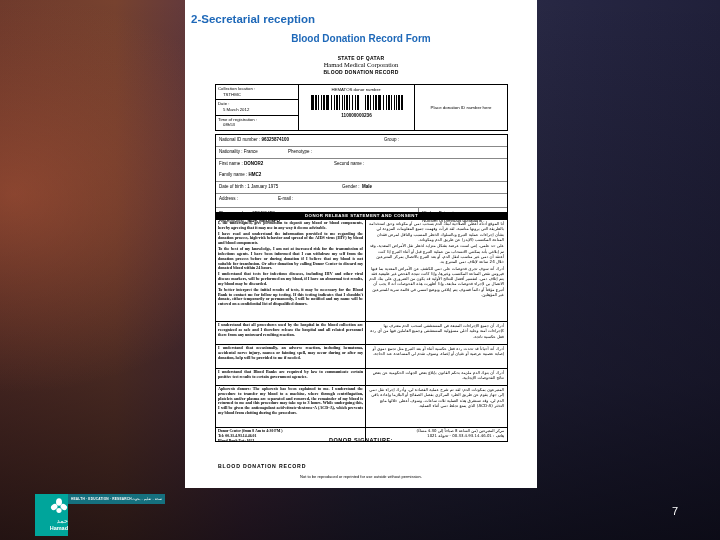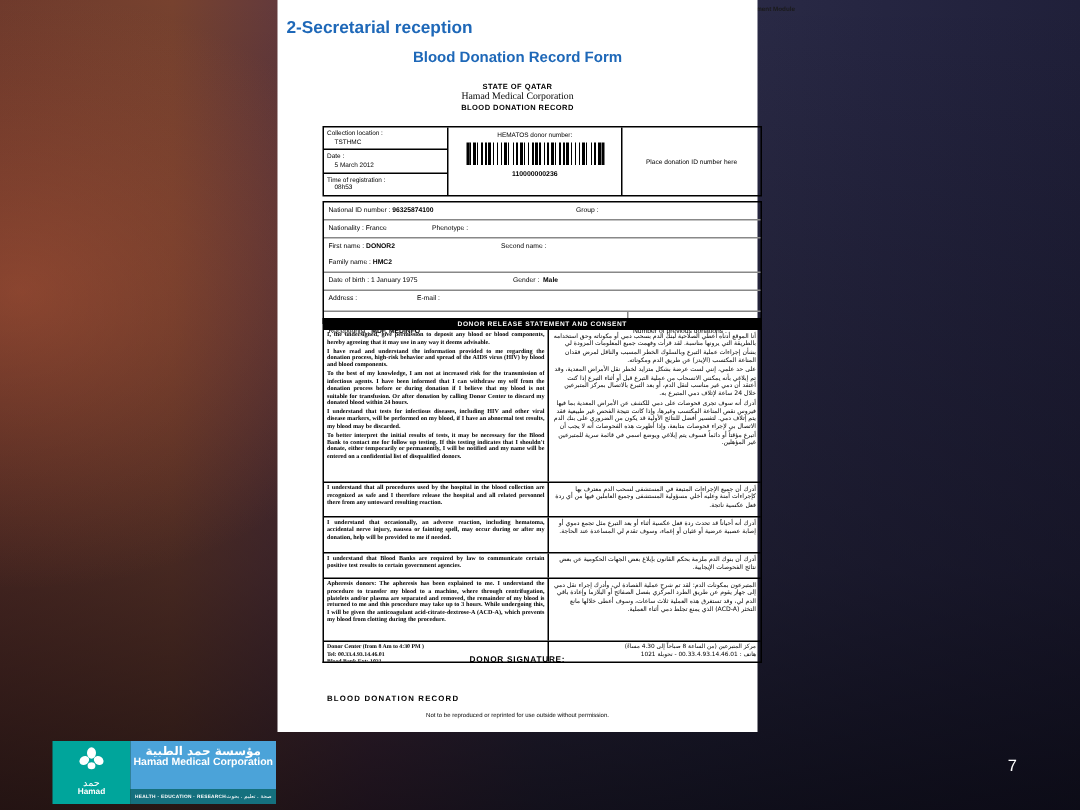--- a/index.html
+++ b/index.html
@@ -5,21 +5,21 @@
   html,body{margin:0;padding:0;background:#000;}
   .slide{
     position:relative;width:720px;height:540px;overflow:hidden;
     font-family:"Liberation Sans",sans-serif;
     background:
       radial-gradient(ellipse 420px 320px at 2% 36%, rgba(201,96,60,0.45), rgba(201,96,60,0) 62%),
       linear-gradient(to bottom, rgba(10,8,16,0) 0%, rgba(10,8,16,0.45) 70%, rgba(4,3,8,0.7) 100%),
       linear-gradient(to right, #6e3a2c 0%, #77422f 16%, #533346 34%, #35304a 50%, #2b2b47 66%, #252541 82%, #20203a 100%);
   }
   .module-header{position:absolute;top:3px;right:190px;font-size:4.2px;font-weight:bold;color:#1a1a1a;}
-  .doc{position:absolute;left:185px;top:0;width:320px;height:488px;background:#ffffff;color:#000;}
+  .doc{position:absolute;left:185px;top:0;width:352px;height:488px;background:#ffffff;color:#000;}
   .slide-title{position:absolute;left:6px;top:13px;font-size:11.5px;font-weight:bold;color:#1e68b8;}
   .form-title{position:absolute;left:0;top:33px;width:100%;text-align:center;font-size:10px;font-weight:bold;color:#1e68b8;}
   .doc-header{position:absolute;left:0;top:55px;width:100%;text-align:center;line-height:1.25;}
   .doc-header .l1{font-size:5px;font-weight:bold;letter-spacing:0.3px;}
   .doc-header .l2{font-family:"Liberation Serif",serif;font-size:6.5px;}
   .doc-header .l3{font-size:5px;font-weight:bold;letter-spacing:0.3px;}
   .box1{position:absolute;left:30px;top:84px;width:293px;height:47px;border:1.5px solid #000;display:flex;box-sizing:border-box;}
   .box1 .c1{width:82px;border-right:1px solid #000;display:flex;flex-direction:column;}
   .box1 .c1 .cell{flex:1;border-bottom:1px solid #000;padding:1px 2px;font-size:4.3px;line-height:1.3;}
   .box1 .c1 .cell:last-child{border-bottom:none;}
@@ -52,21 +52,21 @@
   .h102{height:101px;} .h22{height:22px;} .h23{height:23px;} .h16{height:16px;} .h41{height:41px;} .h13{height:13px;}
   .tiny-lines{font-size:3.9px;line-height:1.25;}
   .signature{position:absolute;left:0;top:437px;width:100%;text-align:center;font-size:5.5px;font-weight:bold;letter-spacing:0.5px;}
   .footer-record{position:absolute;left:33px;top:463px;font-size:5.2px;font-weight:bold;letter-spacing:0.8px;}
   .disclaimer{position:absolute;left:0;top:474px;width:100%;text-align:center;font-size:4px;}
   .page-number{position:absolute;right:42px;top:505px;color:#fff;font-size:11px;}
   .logos{position:absolute;left:35px;top:494px;height:42px;display:flex;}
   .qchp{width:68px;background:#fff;display:flex;flex-direction:column;align-items:center;justify-content:flex-start;padding-top:2px;box-sizing:border-box;}
   .qchp-text{font-size:11px;font-weight:bold;color:#0d0d0d;letter-spacing:0.5px;line-height:1;}
   .qchp-strip{width:58px;height:3px;background:#4a4a4a;margin-top:1px;}
-  .hamad{width:52px;background:#00a59b;display:flex;flex-direction:column;align-items:center;justify-content:center;color:#fff;}
+  .hamad{width:33px;background:#00a59b;display:flex;flex-direction:column;align-items:flex-end;justify-content:center;color:#fff;}
   .hamad-ar{font-family:"DejaVu Sans",sans-serif;font-size:6.5px;line-height:1;}
   .hamad-en{font-size:5.5px;font-weight:bold;line-height:1.2;}
   .banner{width:97px;display:flex;flex-direction:column;}
   .banner-top{flex:1;background:#4ba3d9;color:#fff;text-align:center;padding-top:2px;}
   .banner-ar{font-family:"DejaVu Sans",sans-serif;font-size:8px;font-weight:bold;line-height:1.15;}
   .banner-en{font-size:7px;font-weight:bold;line-height:1.15;}
   .banner-strip{height:10px;background:#15707e;color:#fff;display:flex;justify-content:space-between;align-items:center;padding:0 3px;}
   .strip-en{font-size:3.2px;font-weight:bold;letter-spacing:0.2px;}
   .strip-ar{font-family:"DejaVu Sans",sans-serif;font-size:3.6px;}
 </style>
@@ -225,24 +225,20 @@
           <ellipse cx="9" cy="4" rx="3" ry="3.8" fill="#ffffff"></ellipse>
           <ellipse cx="4.2" cy="9" rx="3.4" ry="2.8" transform="rotate(-35 4.2 9)" fill="#ffffff"></ellipse>
           <ellipse cx="13.8" cy="9" rx="3.4" ry="2.8" transform="rotate(35 13.8 9)" fill="#ffffff"></ellipse>
           <ellipse cx="9" cy="12.5" rx="2.6" ry="2.4" fill="#ffffff"></ellipse>
         </svg>
       </span>
       <div class="hamad-ar">حمد</div>
       <div class="hamad-en">Hamad</div>
     </div>
     <div class="banner">
-      <div class="banner-top">
-        <div class="banner-ar">مؤسسة حمد الطبية</div>
-        <div class="banner-en">Hamad Medical Corporation</div>
-      </div>
       <div class="banner-strip">
         <span class="strip-en">HEALTH · EDUCATION · RESEARCH</span>
         <span class="strip-ar">صحة . تعليم . بحوث</span>
       </div>
     </div>
   </div>
 
   <div class="page-number">7</div>
 
 </div>

